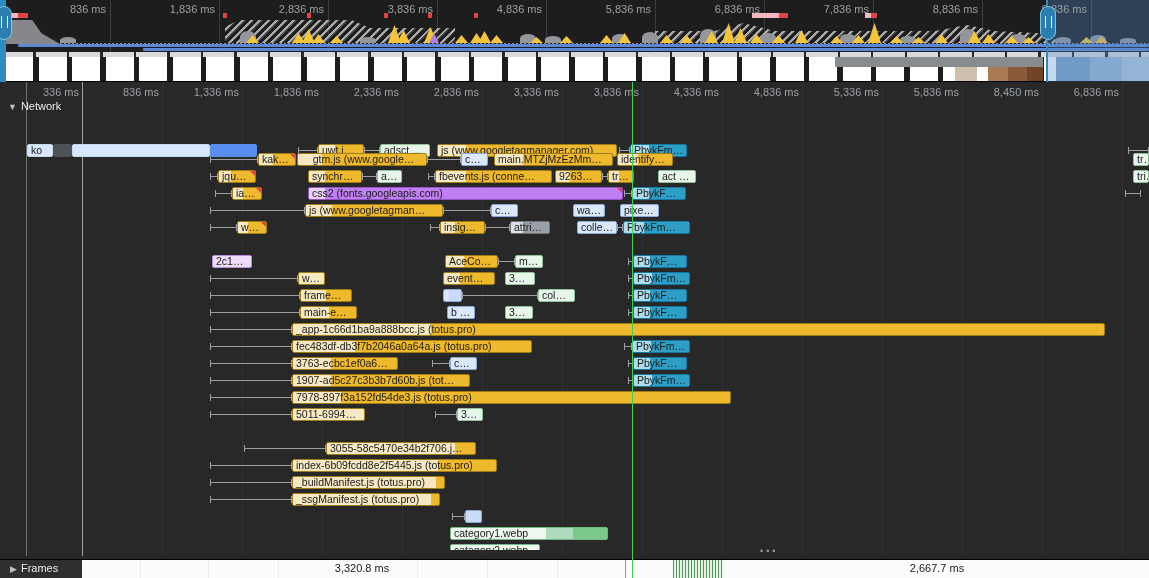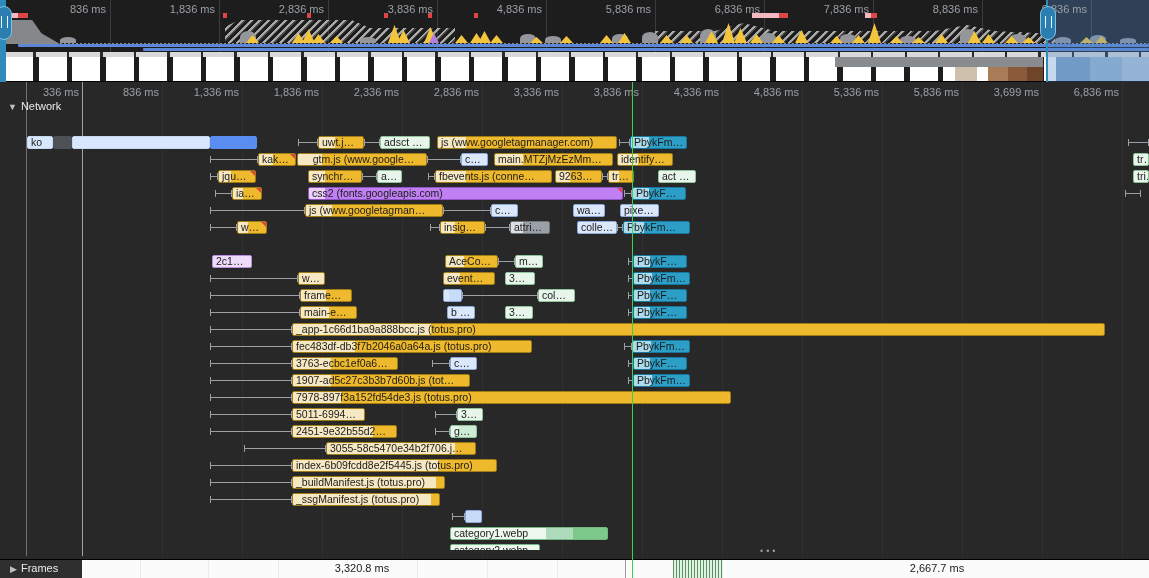--- a/index.html
+++ b/index.html
@@ -250,33 +250,33 @@
     <div class="r-label" style="left: 563px;">3,836 ms</div>
     <div class="vgrid" style="left: 722px;"></div>
     <div class="r-label" style="left: 643px;">4,336 ms</div>
     <div class="vgrid" style="left: 802px;"></div>
     <div class="r-label" style="left: 723px;">4,836 ms</div>
     <div class="vgrid" style="left: 882px;"></div>
     <div class="r-label" style="left: 803px;">5,336 ms</div>
     <div class="vgrid" style="left: 962px;"></div>
     <div class="r-label" style="left: 883px;">5,836 ms</div>
     <div class="vgrid" style="left: 1042px;"></div>
-    <div class="r-label" style="left: 963px;">3,699 ms</div>
+    <div class="r-label" style="left: 963px;">8,450 ms</div>
     <div class="vgrid" style="left: 1122px;"></div>
     <div class="r-label" style="left: 1043px;">6,836 ms</div>
     <div class="r-label" style="left: 1123px;">7,336 ms</div>
   </div>
 <div id="navline"></div>
 <div id="dclline"></div>
 
 <div id="net-header">
   <span class="tri">▼</span><span>Network</span>
 </div>
 <div id="rows">
-    <div class="row" style="top: 136px;">
+    <div class="row" style="top: 144px;">
       <div class="bar" style="left: 27px; width: 26px; background: rgb(217, 231, 253); border-color: rgb(196, 216, 244);"><div class="bl">ko</div></div>
       <div class="bar" style="left: 53px; width: 19px; background: rgb(78, 81, 86); border-color: rgb(78, 81, 86);"></div>
       <div class="bar" style="left: 72px; width: 138px; background: rgb(217, 231, 253); border-color: rgb(196, 216, 244);"></div>
       <div class="bar" style="left: 210px; width: 47px; background: rgb(90, 141, 240); border-color: rgb(90, 141, 240);"></div>
       <div class="wh" style="left: 298px; width: 20px;"></div>
       <div class="bar" style="left: 318px; width: 46px; background: linear-gradient(90deg, rgb(247, 232, 196) 0px, rgb(247, 232, 196) 16px, rgb(238, 185, 45) 16px, rgb(238, 185, 45) 100%); border-color: rgb(160, 124, 20);"><div class="bl">uwt.j…</div></div>
       <div class="wh" style="left: 364px; width: 16px;"></div>
       <div class="bar" style="left: 380px; width: 50px; background: rgb(231, 245, 234); border-color: rgb(143, 195, 154);"><div class="bl">adsct …</div></div>
       <div class="bar" style="left: 437px; width: 180px; background: linear-gradient(90deg, rgb(247, 232, 196) 0px, rgb(247, 232, 196) 28px, rgb(238, 185, 45) 28px, rgb(238, 185, 45) 100%); border-color: rgb(160, 124, 20);"><div class="bl">js (www.googletagmanager.com)</div></div>
       <div class="wh" style="left: 619px; width: 11px;"></div>
@@ -393,26 +393,20 @@
     </div>
     <div class="row" style="top: 391px;">
       <div class="wh" style="left: 210px; width: 82px;"></div>
       <div class="bar" style="left: 292px; width: 439px; background: linear-gradient(90deg, rgb(247, 232, 196) 0px, rgb(247, 232, 196) 48px, rgb(238, 185, 45) 48px, rgb(238, 185, 45) 100%); border-color: rgb(160, 124, 20);"><div class="bl">7978-897f3a152fd54de3.js (totus.pro)</div></div>
     </div>
     <div class="row" style="top: 408px;">
       <div class="wh" style="left: 210px; width: 82px;"></div>
       <div class="bar" style="left: 292px; width: 73px; background: rgb(247, 232, 196); border-color: rgb(160, 124, 20);"><div class="bl">5011-6994…</div></div>
       <div class="wh" style="left: 435px; width: 22px;"></div>
       <div class="bar" style="left: 457px; width: 26px; background: rgb(231, 245, 234); border-color: rgb(143, 195, 154);"><div class="bl">3…</div></div>
-    </div>
-    <div class="row" style="top: 425px;">
-      <div class="wh" style="left: 210px; width: 82px;"></div>
-      <div class="bar" style="left: 292px; width: 105px; background: linear-gradient(90deg, rgb(247, 232, 196) 0px, rgb(247, 232, 196) 80px, rgb(238, 185, 45) 80px, rgb(238, 185, 45) 100%); border-color: rgb(160, 124, 20);"><div class="bl">2451-9e32b55d2…</div></div>
-      <div class="wh" style="left: 435px; width: 15px;"></div>
-      <div class="bar" style="left: 450px; width: 27px; background: linear-gradient(90deg, rgb(231, 245, 234) 0px, rgb(231, 245, 234) 8px, rgb(205, 235, 212) 8px, rgb(205, 235, 212) 100%); border-color: rgb(143, 195, 154);"><div class="bl">g…</div></div>
     </div>
     <div class="row" style="top: 442px; margin-left: 34px;">
       <div class="wh" style="left: 210px; width: 82px;"></div>
       <div class="bar" style="left: 292px; width: 150px; background: linear-gradient(90deg, rgb(247, 232, 196) 0px, rgb(247, 232, 196) 128px, rgb(238, 185, 45) 128px, rgb(238, 185, 45) 100%); border-color: rgb(160, 124, 20);"><div class="bl">3055-58c5470e34b2f706.j…</div></div>
     </div>
     <div class="row" style="top: 459px;">
       <div class="wh" style="left: 210px; width: 82px;"></div>
       <div class="bar" style="left: 292px; width: 205px; background: linear-gradient(90deg, rgb(247, 232, 196) 0px, rgb(247, 232, 196) 145px, rgb(238, 185, 45) 145px, rgb(238, 185, 45) 100%); border-color: rgb(160, 124, 20);"><div class="bl">index-6b09fcdd8e2f5445.js (totus.pro)</div></div>
     </div>
     <div class="row" style="top: 476px;">

